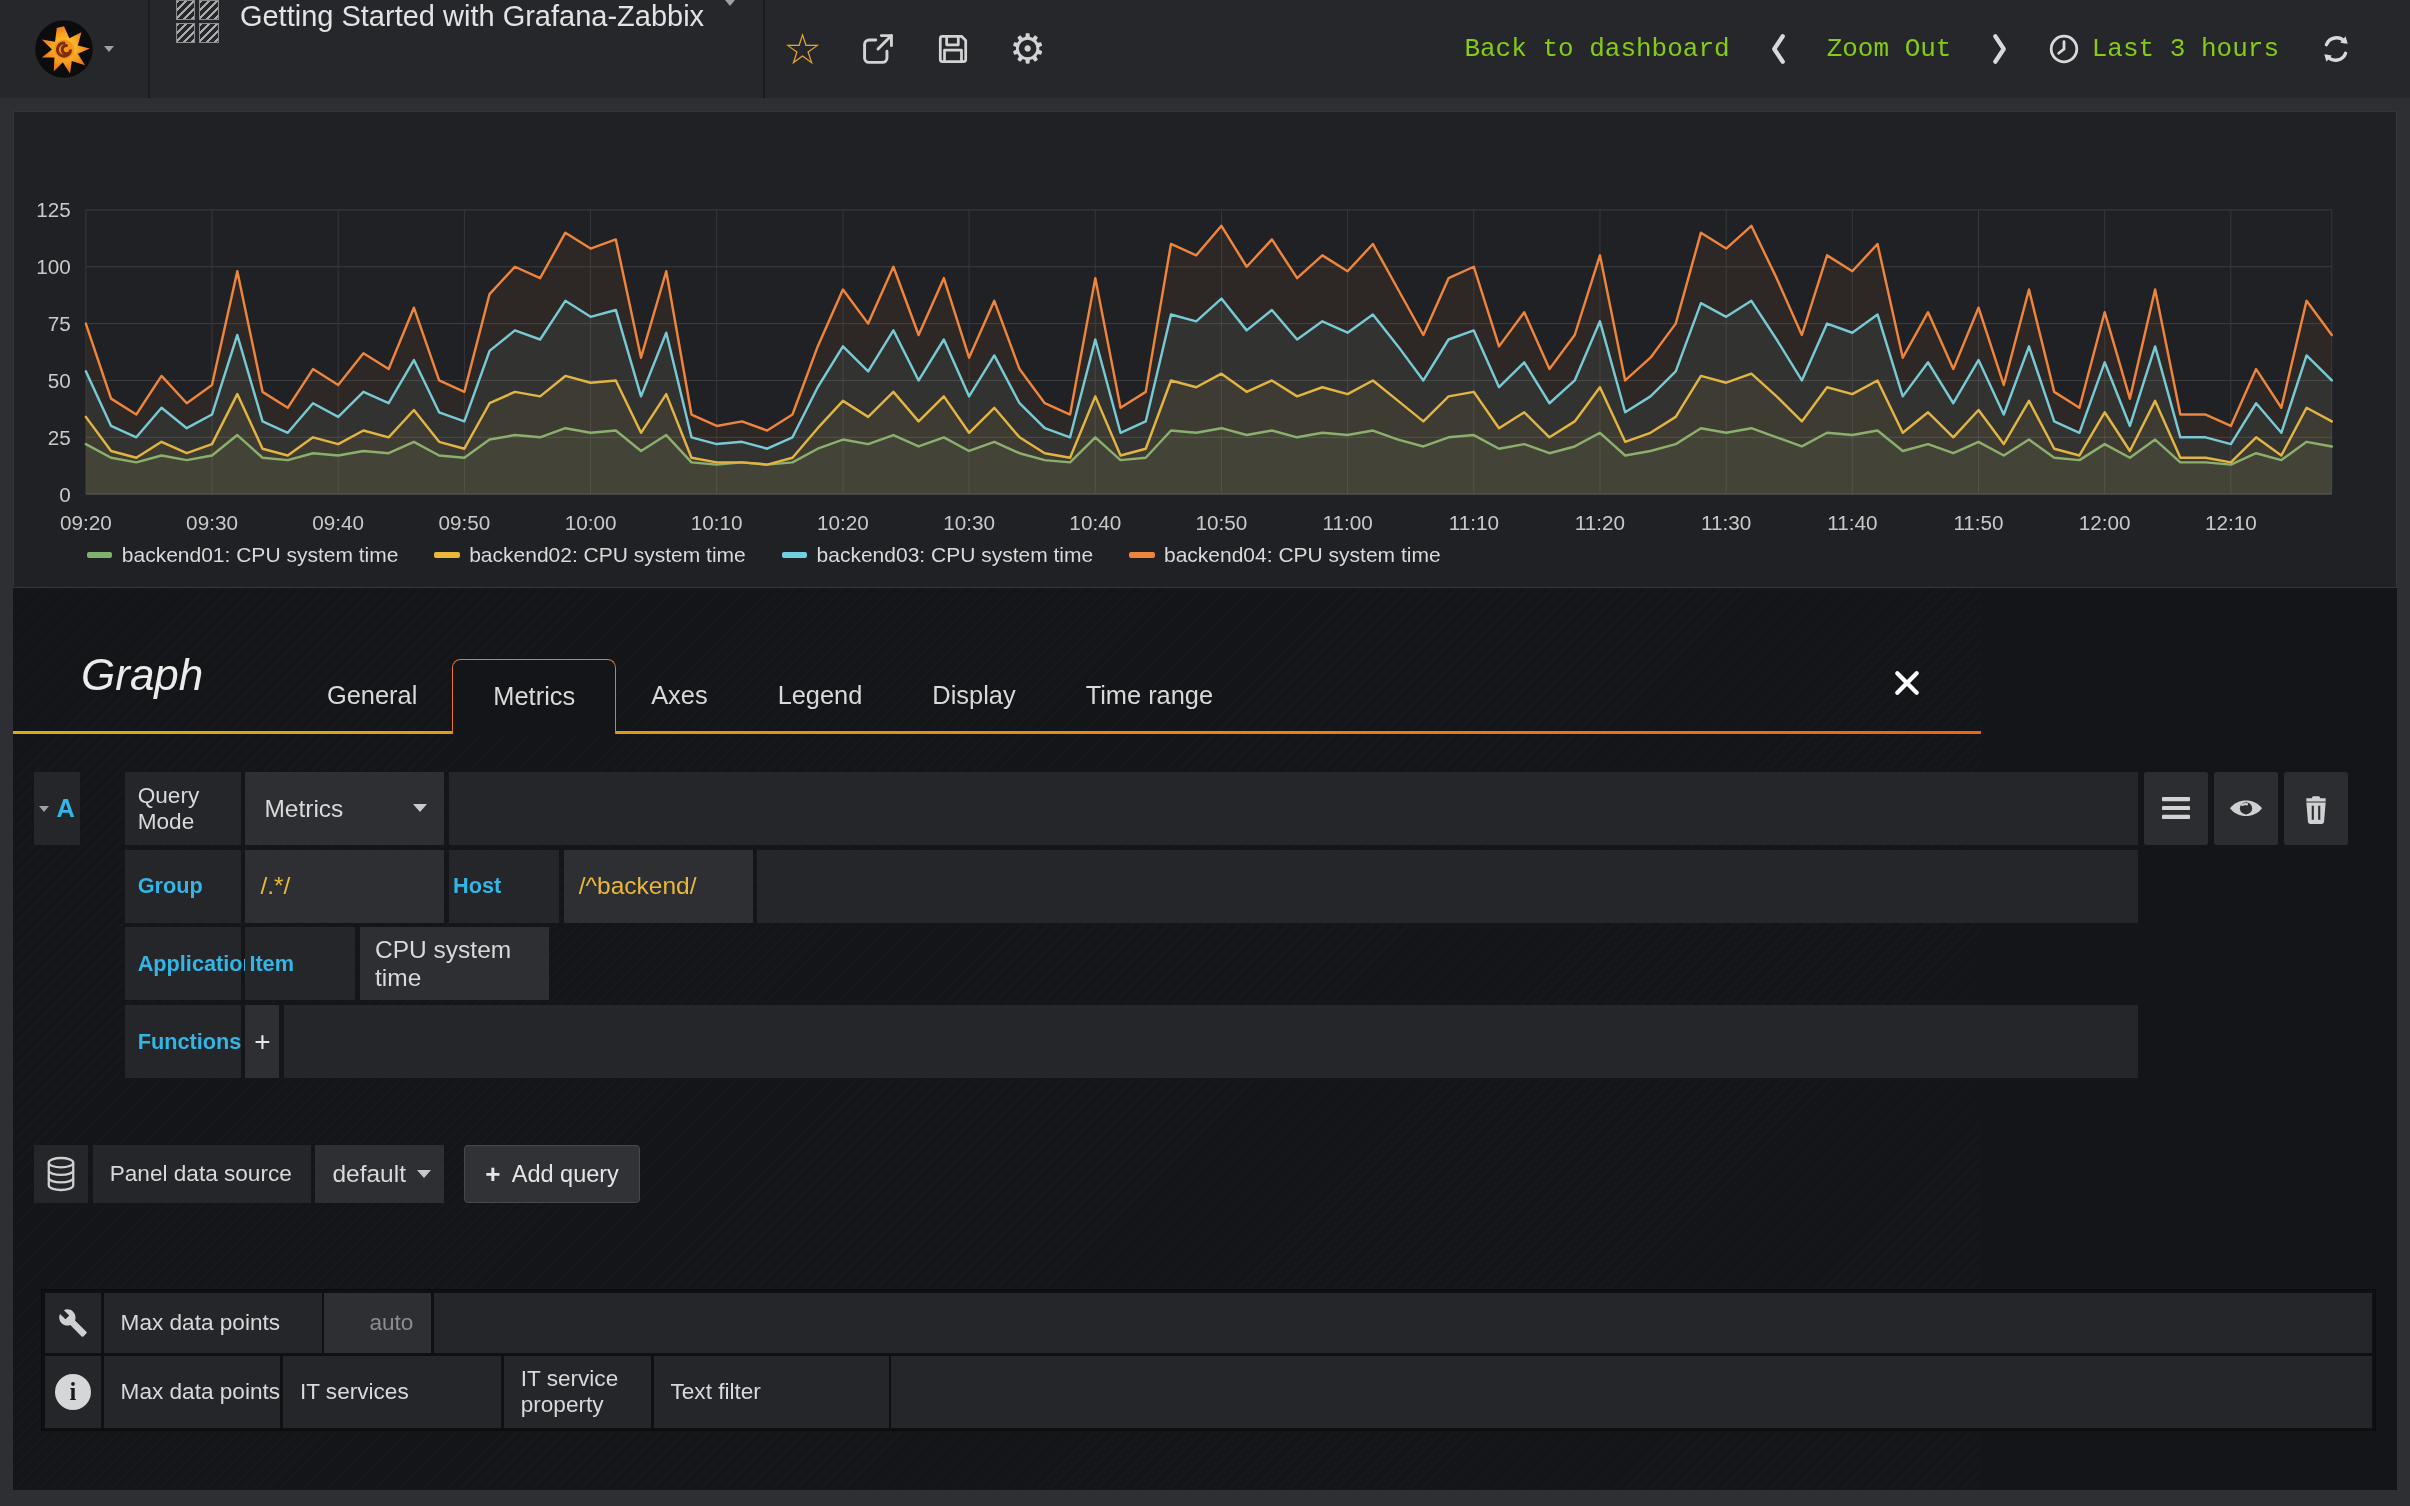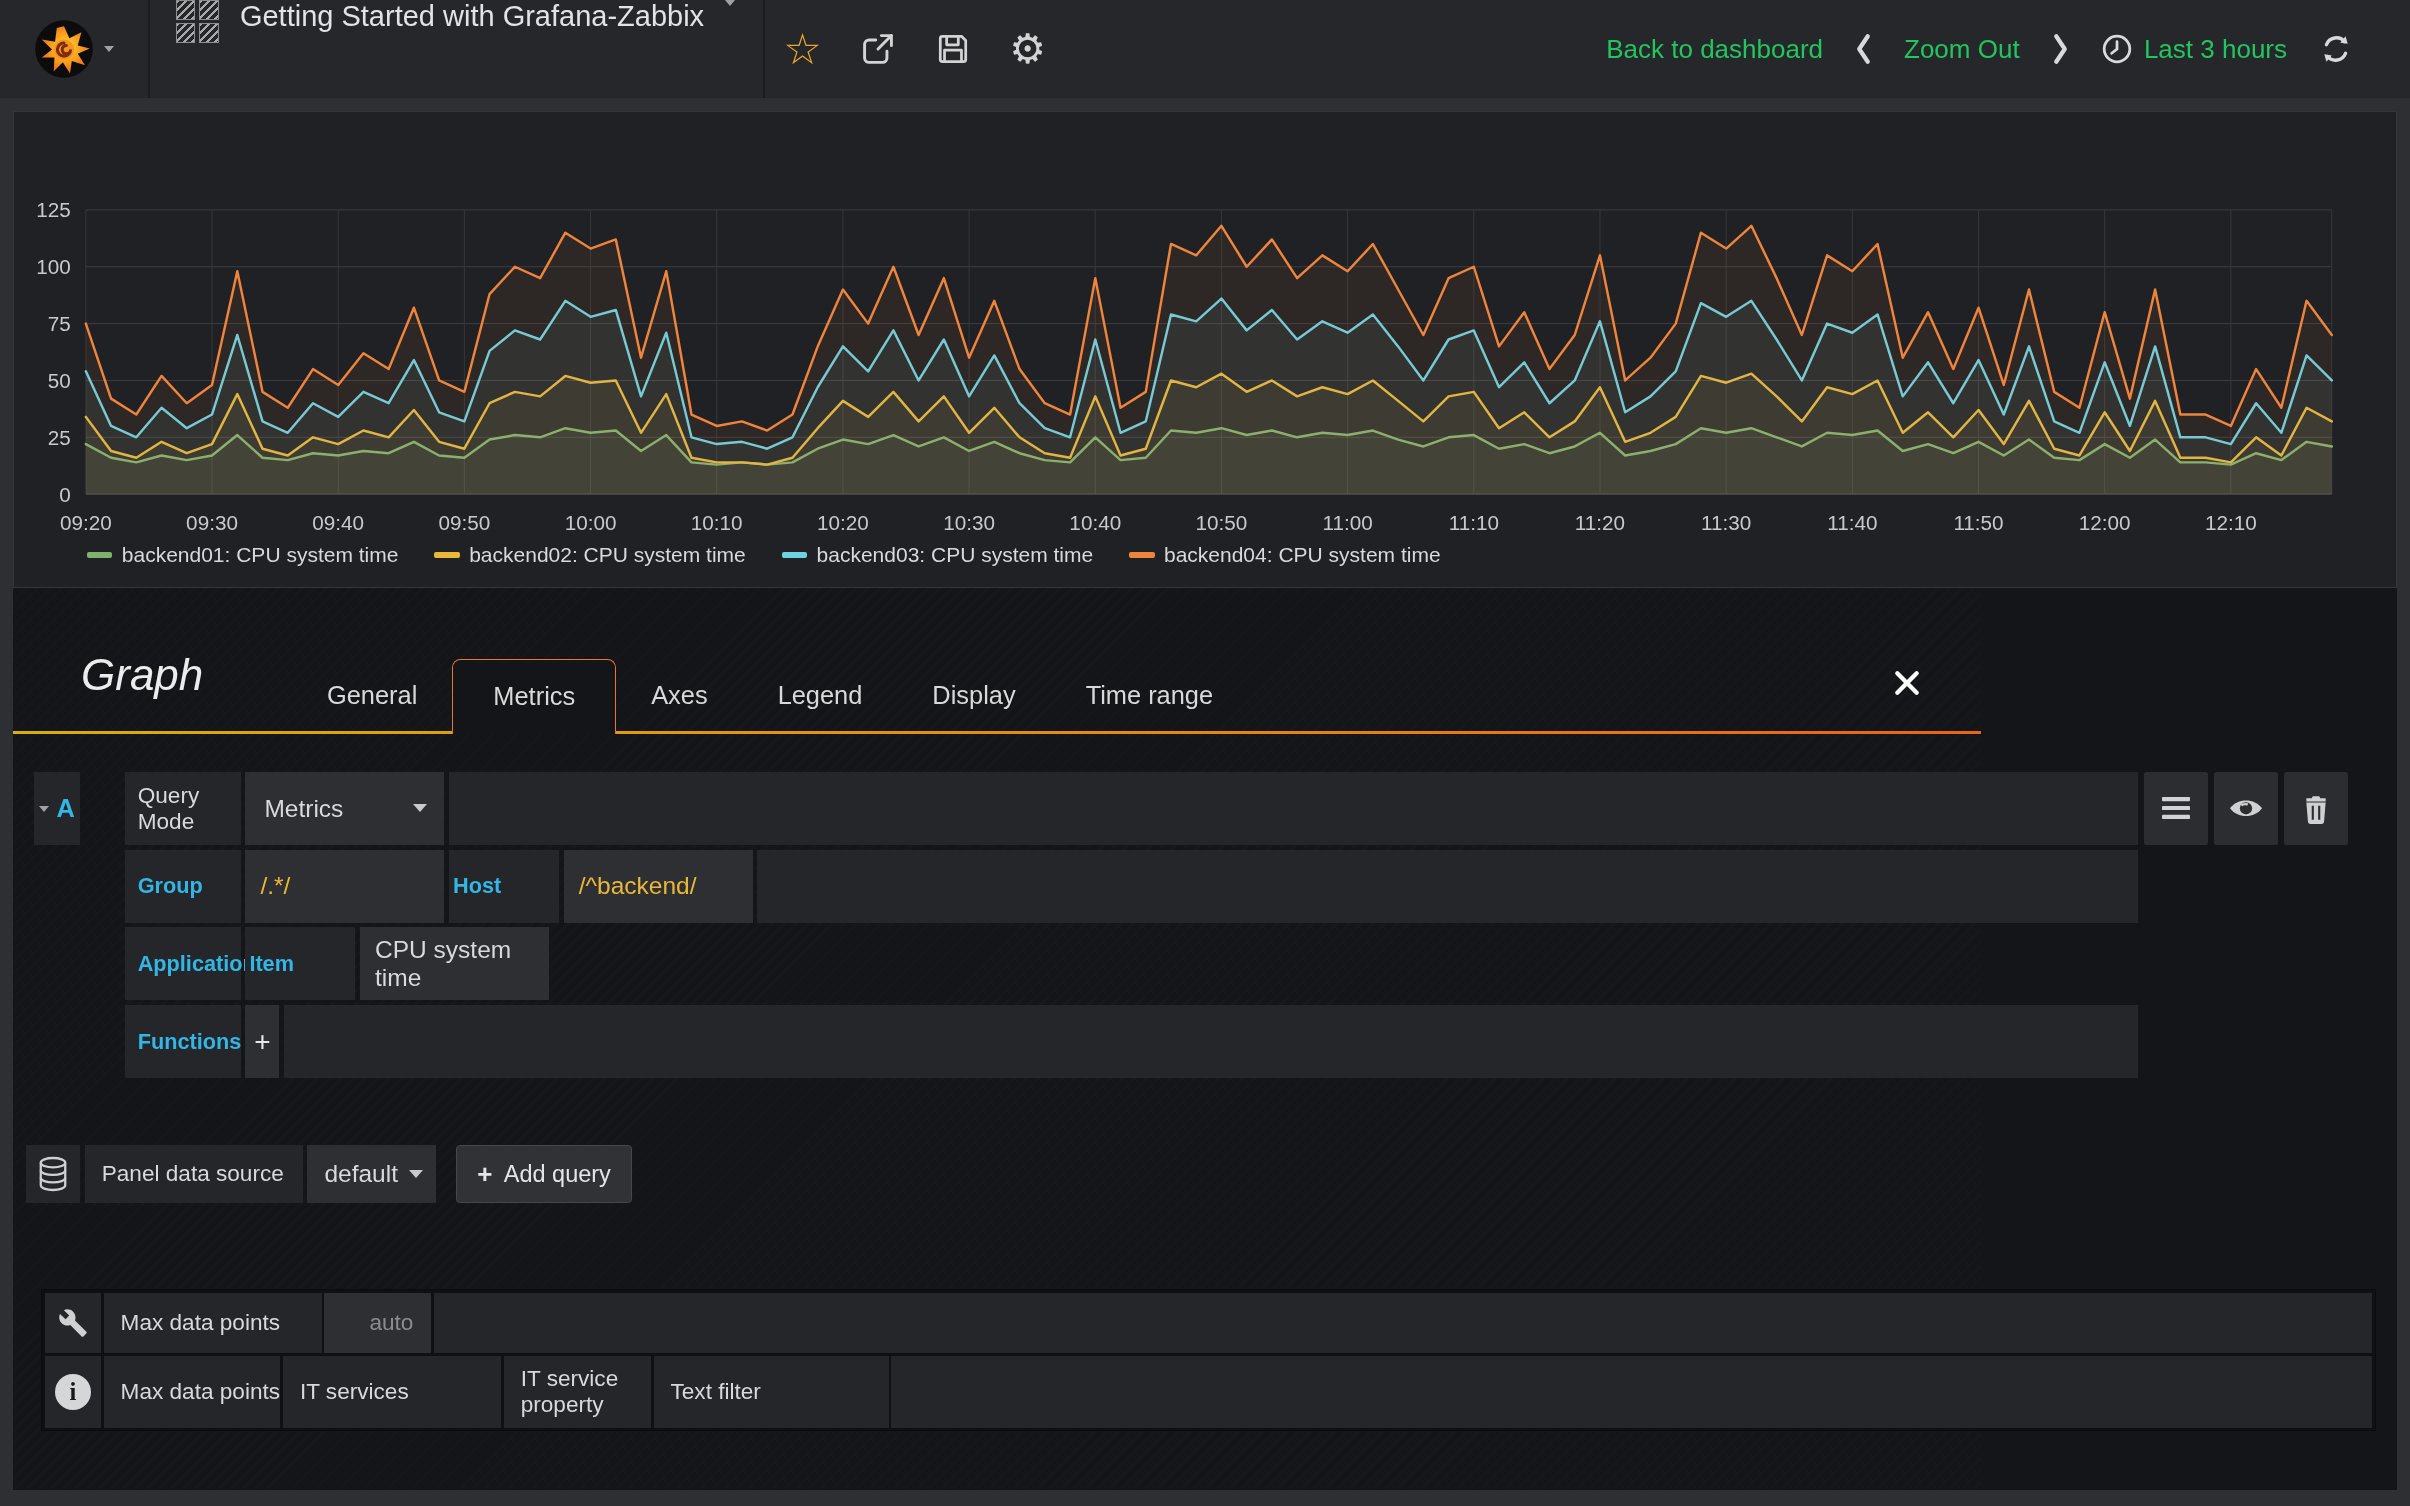--- a/index.html
+++ b/index.html
@@ -15,21 +15,21 @@
   .caret.small{border-left-width:5.6px;border-right-width:5.6px;border-top-width:6.6px;border-top-color:#9fa0a2;}
   .title-block{height:98px;display:flex;padding:0 28px 0 26px;gap:21px;cursor:pointer;}
   .grid-icon{width:43px;height:43px;display:grid;grid-template-columns:1fr 1fr;grid-template-rows:1fr 1fr;gap:3.8px;}
   .grid-icon div{background:repeating-linear-gradient(135deg,#a9aaab 0 1.9px,transparent 1.9px 5.6px);border:0.9px solid #8d8e90;}
   .dash-title{font-size:29px;color:#e2e3e4;white-space:nowrap;}
   .nav-icons{display:flex;align-items:center;height:98px;}
   .nav-icon-btn{width:75px;height:98px;display:flex;align-items:center;justify-content:center;cursor:pointer;}
   .star-glyph{font-size:43px;color:#e8a52f;line-height:1;}
   .gear-glyph{font-size:41px;color:#d2d3d4;line-height:1;}
   .nav-spacer{flex:1;}
-  .nav-right{display:flex;align-items:center;gap:32px;margin-right:58px;font-size:26px;color:#22c55e;}
+  .nav-right{display:flex;align-items:center;gap:40px;margin-right:58px;font-size:26px;color:#84cc16;font-family:Liberation Mono, monospace;}
   .nav-link{cursor:pointer;white-space:nowrap;}
   .time-picker{display:flex;align-items:center;gap:11.3px;cursor:pointer;}
   svg.ic{display:block;}
 
   
   .edit-wrap{position:absolute;left:13px;top:111px;width:2384px;height:1379px;background:#141518;}
 
   
   .graph-panel{position:absolute;left:0;top:0;width:2384px;height:477px;background:#1f2124;border:0.9px solid #34353a;}
   .panel-title{position:absolute;left:0;top:28px;width:100%;text-align:center;font-size:23.5px;font-weight:bold;color:#dcdddf;}
@@ -67,21 +67,21 @@
   .regex{color:#eab839;}
   .cell-fill{flex:1;background:#25262a;}
   .cell-plus{width:34px;background:#2e2f33;justify-content:center;font-size:28px;color:#e6e7e8;cursor:pointer;}
   .options-toggle{display:flex;align-items:center;gap:9.4px;padding-left:40px;font-size:22.6px;color:#d8d9da;cursor:pointer;}
   .tri-right{width:0;height:0;border-top:7.5px solid transparent;border-bottom:7.5px solid transparent;border-left:8.5px solid #d8d9da;}
   .qicon-btn{position:absolute;top:0;width:64px;height:73px;background:#2c2d31;border-radius:2.8px;
     display:flex;align-items:center;justify-content:center;cursor:pointer;}
   .qicon-menu{left:2110px;} .qicon-eye{left:2180px;} .qicon-trash{left:2250px;}
 
   
-  .ds-row{position:absolute;left:13px;top:557px;height:58px;display:flex;gap:4.7px;align-items:stretch;}
+  .ds-row{position:absolute;left:21px;top:557px;height:58px;display:flex;gap:4.7px;align-items:stretch;}
   .ds-cell{background:#25262a;display:flex;align-items:center;}
   .ds-icon{width:54px;justify-content:center;}
   .ds-label{width:218px;padding-left:17px;font-size:22.6px;color:#d8d9da;}
   .ds-select{width:129px;background:#2e2f33;padding-left:17px;font-size:24.5px;color:#d8d9da;position:relative;cursor:pointer;}
   .ds-select .caret{position:absolute;right:13px;top:25.4px;}
   .add-query-btn{margin-left:15px;width:176px;background:#303236;border:0.9px solid #47484d;border-radius:3.8px;
     display:flex;align-items:center;justify-content:center;gap:11.3px;font-size:23.5px;color:#e4e5e6;cursor:pointer;}
   .plus-sign{font-size:26px;font-weight:bold;}
 
   

